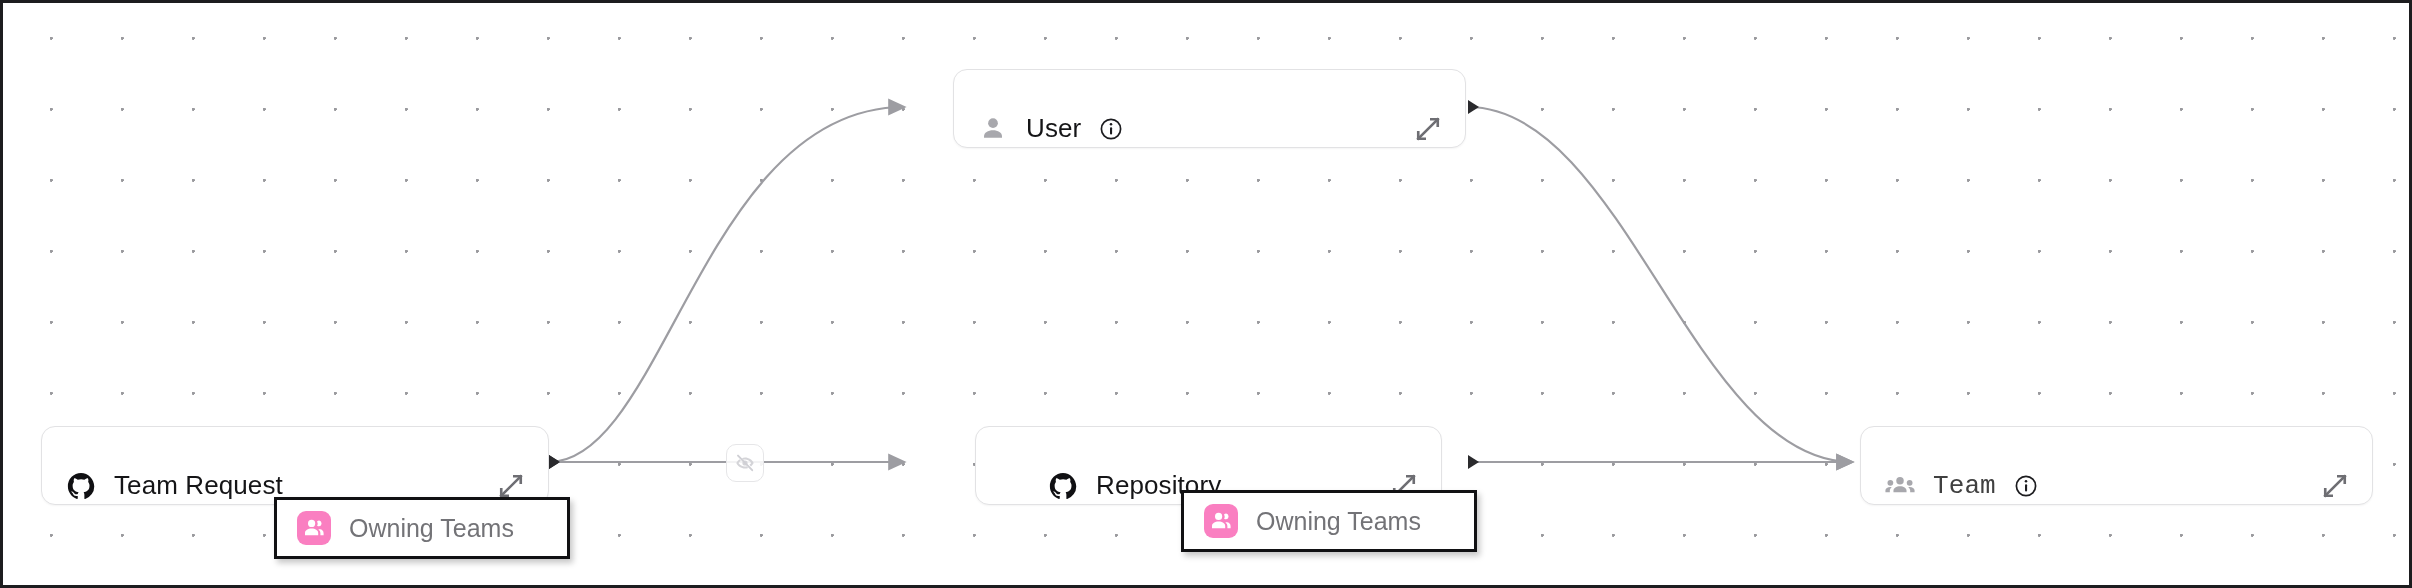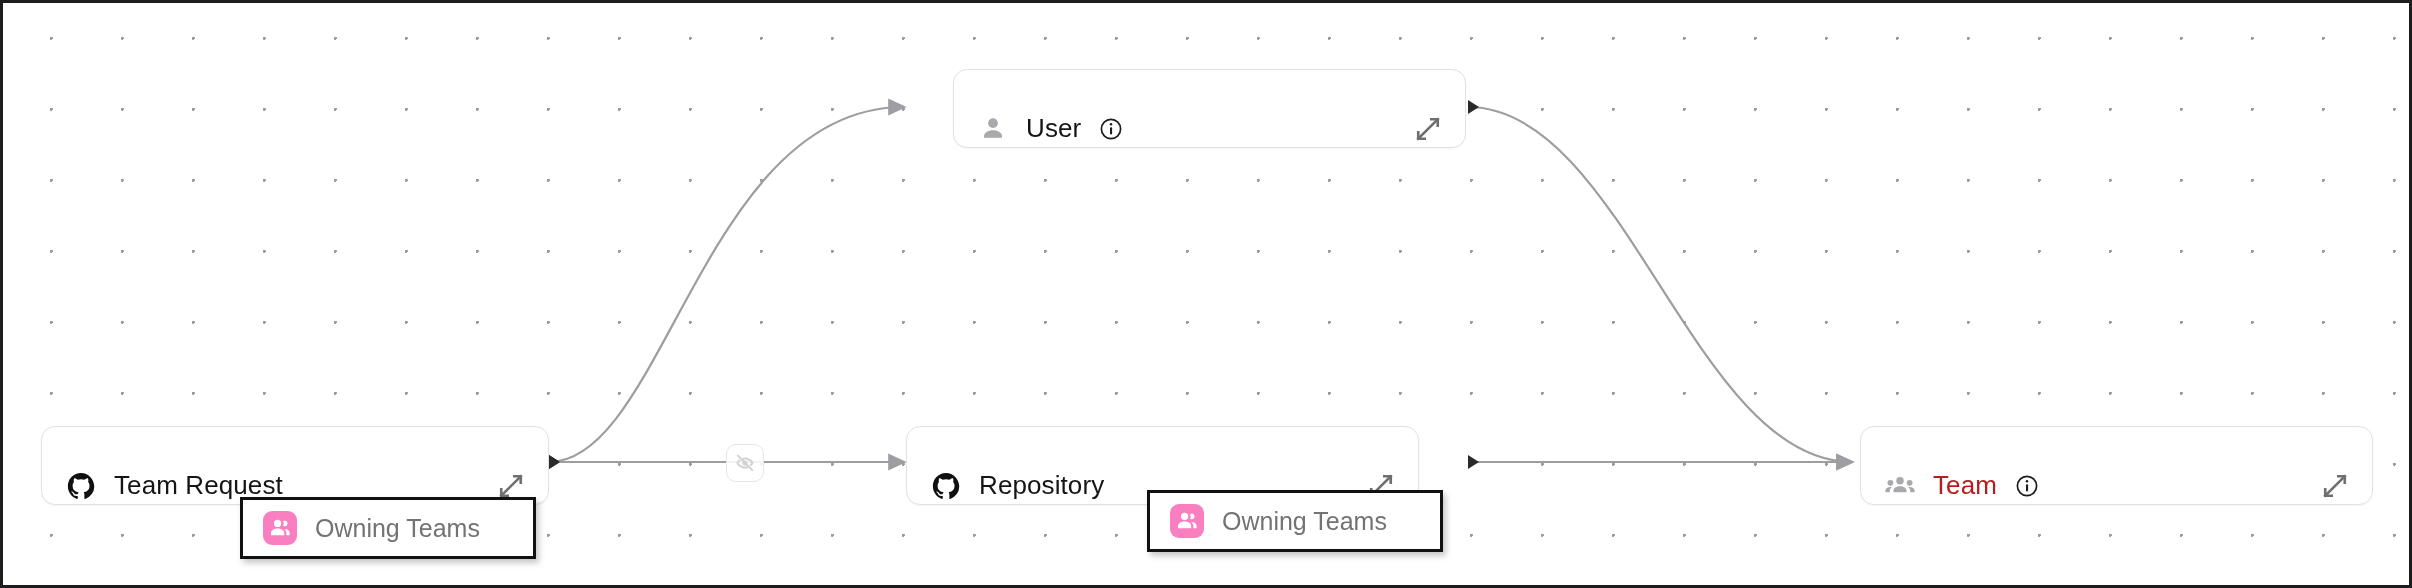--- a/index.html
+++ b/index.html
@@ -90,20 +90,21 @@
   
   .teams-chip {
     position: absolute;
     box-sizing: border-box;
     background: #ffffff;
     border: 3px solid #111113;
     display: flex;
     align-items: center;
     padding: 0 20px;
     box-shadow: 3px 4px 6px rgba(0,0,0,0.22);
+    margin-left: 34px;
   }
   .teams-badge {
     width: 34px; height: 34px;
     flex: 0 0 34px;
     border-radius: 9px;
     display: flex; align-items: center; justify-content: center;
     margin-right: 18px;
   }
   .teams-label {
     font-size: 25px;
@@ -197,21 +198,21 @@
 
       <span class="expand-icon">
               <svg width="30" height="30" viewBox="0 0 24 24" aria-hidden="true">
       <path fill="none" stroke="#6e6e73" stroke-width="2.1" stroke-linecap="square" d="M 4.2 19.8 L 19.8 4.2"></path>
       <path fill="none" stroke="#6e6e73" stroke-width="2.1" stroke-linejoin="miter" d="M 13.6 4.2 L 19.8 4.2 L 19.8 10.4"></path>
       <path fill="none" stroke="#6e6e73" stroke-width="2.1" stroke-linejoin="miter" d="M 10.4 19.8 L 4.2 19.8 L 4.2 13.6"></path>
     </svg>
             </span>
     </div>
   </div>
-        <div class="node" style="left: 902px; top: 423px; width: 513px; height: 79px; border-color: rgb(226, 226, 228);">
+        <div class="node" style="left: 971px; top: 423px; width: 467px; height: 79px; border-color: rgb(226, 226, 228); padding-left: 48px;">
     <div class="node-inner">
       <span class="node-type-icon">
               <svg width="30" height="30" viewBox="0 0 24 24" aria-hidden="true">
       <path fill="#101013" d="M12 1.5A10.6 10.6 0 0 0 1.5 12.2c0 4.7 3 8.7 7.2 10.1.5.1.7-.2.7-.5v-1.9c-2.9.6-3.6-1.3-3.6-1.3-.5-1.2-1.2-1.6-1.2-1.6-1-.7.1-.7.1-.7 1 .1 1.6 1.1 1.6 1.1.9 1.6 2.5 1.2 3.1.9.1-.7.4-1.2.7-1.4-2.3-.3-4.8-1.2-4.8-5.3 0-1.2.4-2.1 1.1-2.9-.1-.3-.5-1.4.1-2.8 0 0 .9-.3 2.9 1.1a9.8 9.8 0 0 1 5.3 0c2-1.4 2.9-1.1 2.9-1.1.6 1.4.2 2.5.1 2.8.7.8 1.1 1.7 1.1 2.9 0 4.1-2.5 5-4.8 5.3.4.3.7 1 .7 2v3c0 .3.2.6.7.5a10.7 10.7 0 0 0 7.2-10.1C22.5 6.3 17.8 1.5 12 1.5z"></path>
     </svg>
             </span>
       <span class="node-label" style="color: rgb(21, 21, 23);">Repository</span>
 
       <span class="expand-icon">
               <svg width="30" height="30" viewBox="0 0 24 24" aria-hidden="true">
@@ -227,21 +228,21 @@
       <span class="node-type-icon">
               <svg width="32" height="30" viewBox="0 0 28 24" aria-hidden="true">
       <circle cx="14" cy="7.2" r="3.5" fill="#a8a8ad"></circle>
       <path fill="#a8a8ad" d="M14 12.3c-3.4 0-6.1 1.8-6.1 4v1.5h12.2v-1.5c0-2.2-2.7-4-6.1-4z"></path>
       <circle cx="5" cy="9" r="2.7" fill="#a8a8ad"></circle>
       <path fill="#a8a8ad" d="M5 13c-2.5 0-4.6 1.4-4.6 3v1.8h4.1v-1.6c0-1.2.7-2.3 1.8-3.1A7.6 7.6 0 0 0 5 13z"></path>
       <circle cx="23" cy="9" r="2.7" fill="#a8a8ad"></circle>
       <path fill="#a8a8ad" d="M23 13c-.4 0-.9 0-1.3.1 1.1.8 1.8 1.9 1.8 3.1v1.6h4.1V16c0-1.6-2.1-3-4.6-3z"></path>
     </svg>
             </span>
-      <span class="node-label" style="color: #b91c1c;">Team</span>
+      <span class="node-label" style="color: #404040; font-family: Liberation Mono, monospace;">Team</span>
       <span class="info-icon">
               <svg width="24" height="24" viewBox="0 0 24 24" aria-hidden="true">
       <circle cx="12" cy="12" r="9.6" fill="none" stroke="#1c1c1f" stroke-width="1.7"></circle>
       <circle cx="12" cy="7.3" r="1.25" fill="#1c1c1f"></circle>
       <rect x="11" y="10.2" width="2.1" height="7.2" rx="1" fill="#1c1c1f"></rect>
     </svg>
             </span>
       <span class="expand-icon">
               <svg width="30" height="30" viewBox="0 0 24 24" aria-hidden="true">
       <path fill="none" stroke="#6e6e73" stroke-width="2.1" stroke-linecap="square" d="M 4.2 19.8 L 19.8 4.2"></path>

